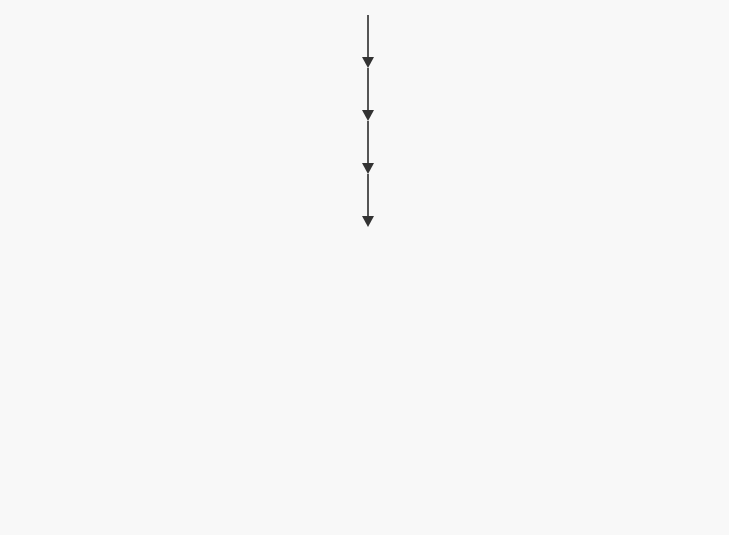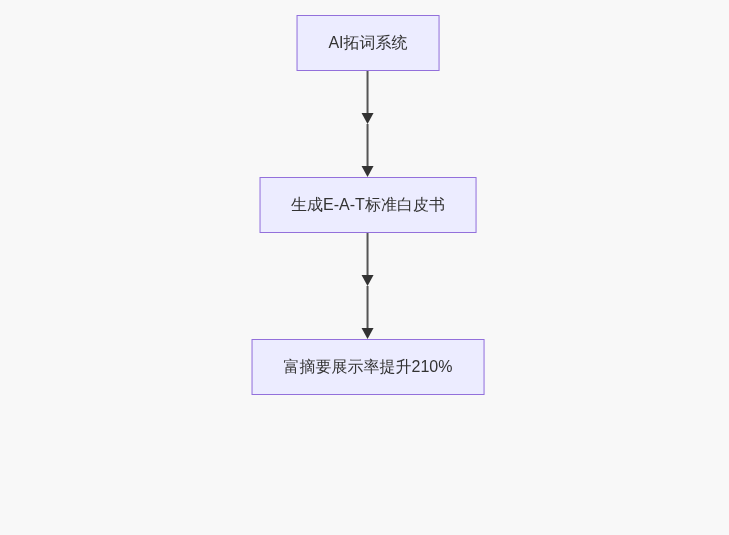--- a/index.html
+++ b/index.html
@@ -63,48 +63,39 @@
     border-right: 6px solid transparent;
     border-top: 11px solid #333333;
   }
 </style>
 </head>
 <body>
 
 <div class="canvas">
   <div class="flow-column">
 
-    <div class="flow-node">
-      <span>AI拓词系统</span>
-    </div>
 
     <div class="flow-arrow">
       <div class="shaft"></div>
       <div class="head"></div>
     </div>
 
 
     <div class="flow-arrow">
       <div class="shaft"></div>
       <div class="head"></div>
     </div>
 
-    <div class="flow-node">
-      <span>生成E-A-T标准白皮书</span>
-    </div>
 
     <div class="flow-arrow">
       <div class="shaft"></div>
       <div class="head"></div>
     </div>
 
 
     <div class="flow-arrow">
       <div class="shaft"></div>
       <div class="head"></div>
     </div>
 
-    <div class="flow-node">
-      <span>富摘要展示率提升210%</span>
-    </div>
 
   </div>
 </div>
 
 </body></html>

